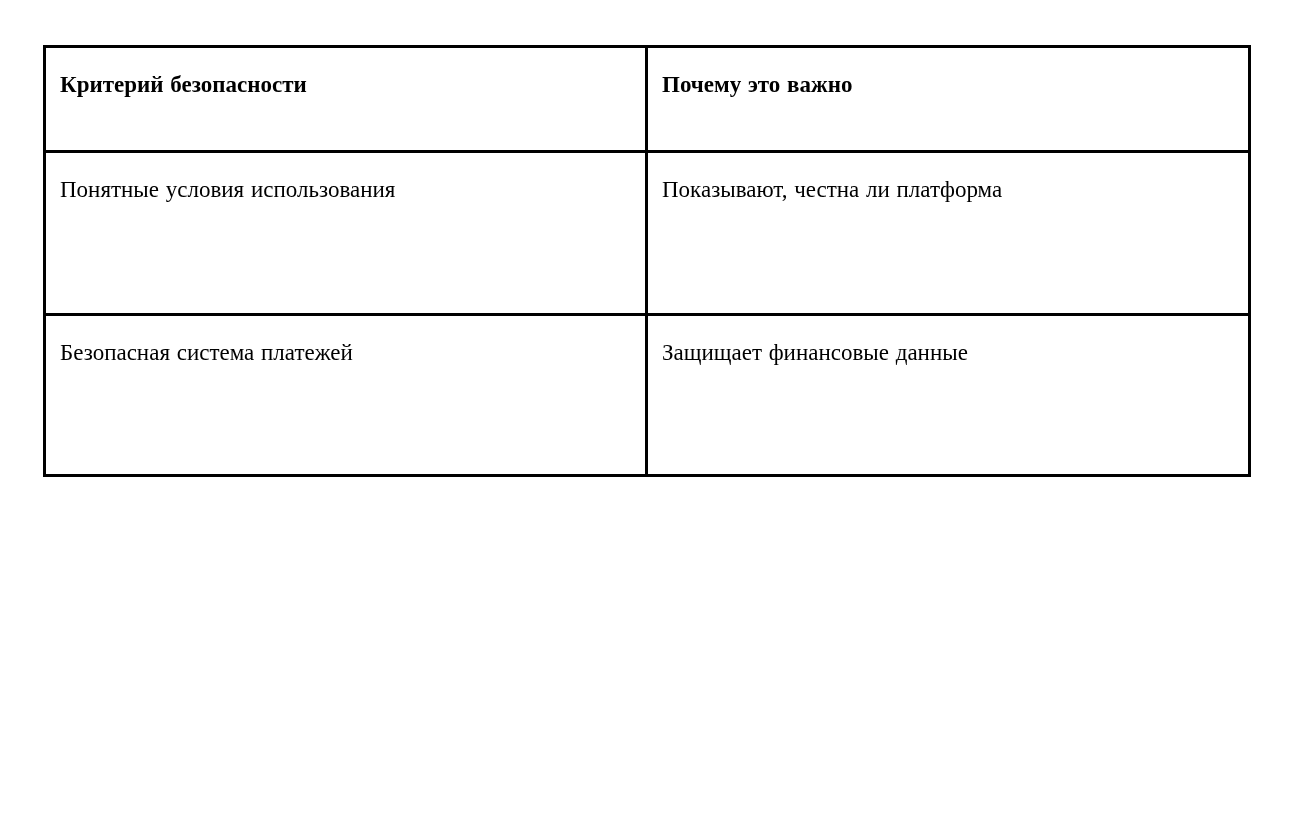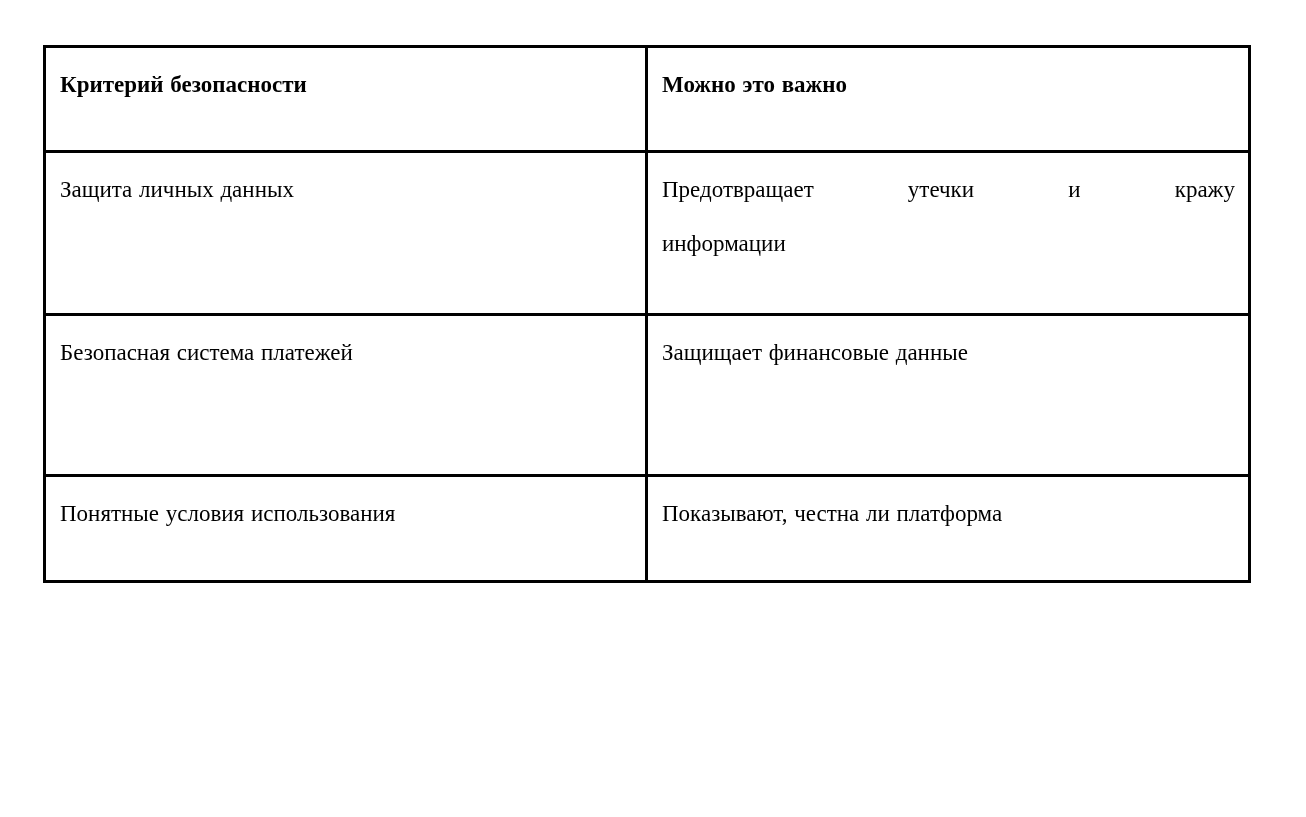--- a/index.html
+++ b/index.html
@@ -66,38 +66,31 @@
 
 <div class="page">
   <table class="doc-table">
     <colgroup>
       <col class="col-criterion">
       <col class="col-reason">
     </colgroup>
     <thead>
       <tr>
         <th>Критерий безопасности</th>
-        <th>Можно это важно</th>
+        <th>Почему это важно</th>
       </tr>
     </thead>
     <tbody id="table-body">
         <tr>
-          <td>Защита личных данных</td>
+          <td>Понятные условия использования</td>
           <td>
-            <div class="cell-line cell-line--stretch">Предотвращает утечки и кражу</div>
-            <div class="cell-line">информации</div>
+            <div class="cell-line">Показывают, честна ли платформа</div>
           </td>
         </tr>
         <tr>
           <td>Безопасная система платежей</td>
           <td>
             <div class="cell-line">Защищает финансовые данные</div>
           </td>
         </tr>
-        <tr>
-          <td>Понятные условия использования</td>
-          <td>
-            <div class="cell-line">Показывают, честна ли платформа</div>
-          </td>
-        </tr>
       </tbody>
   </table>
 </div>
 
 </body></html>

